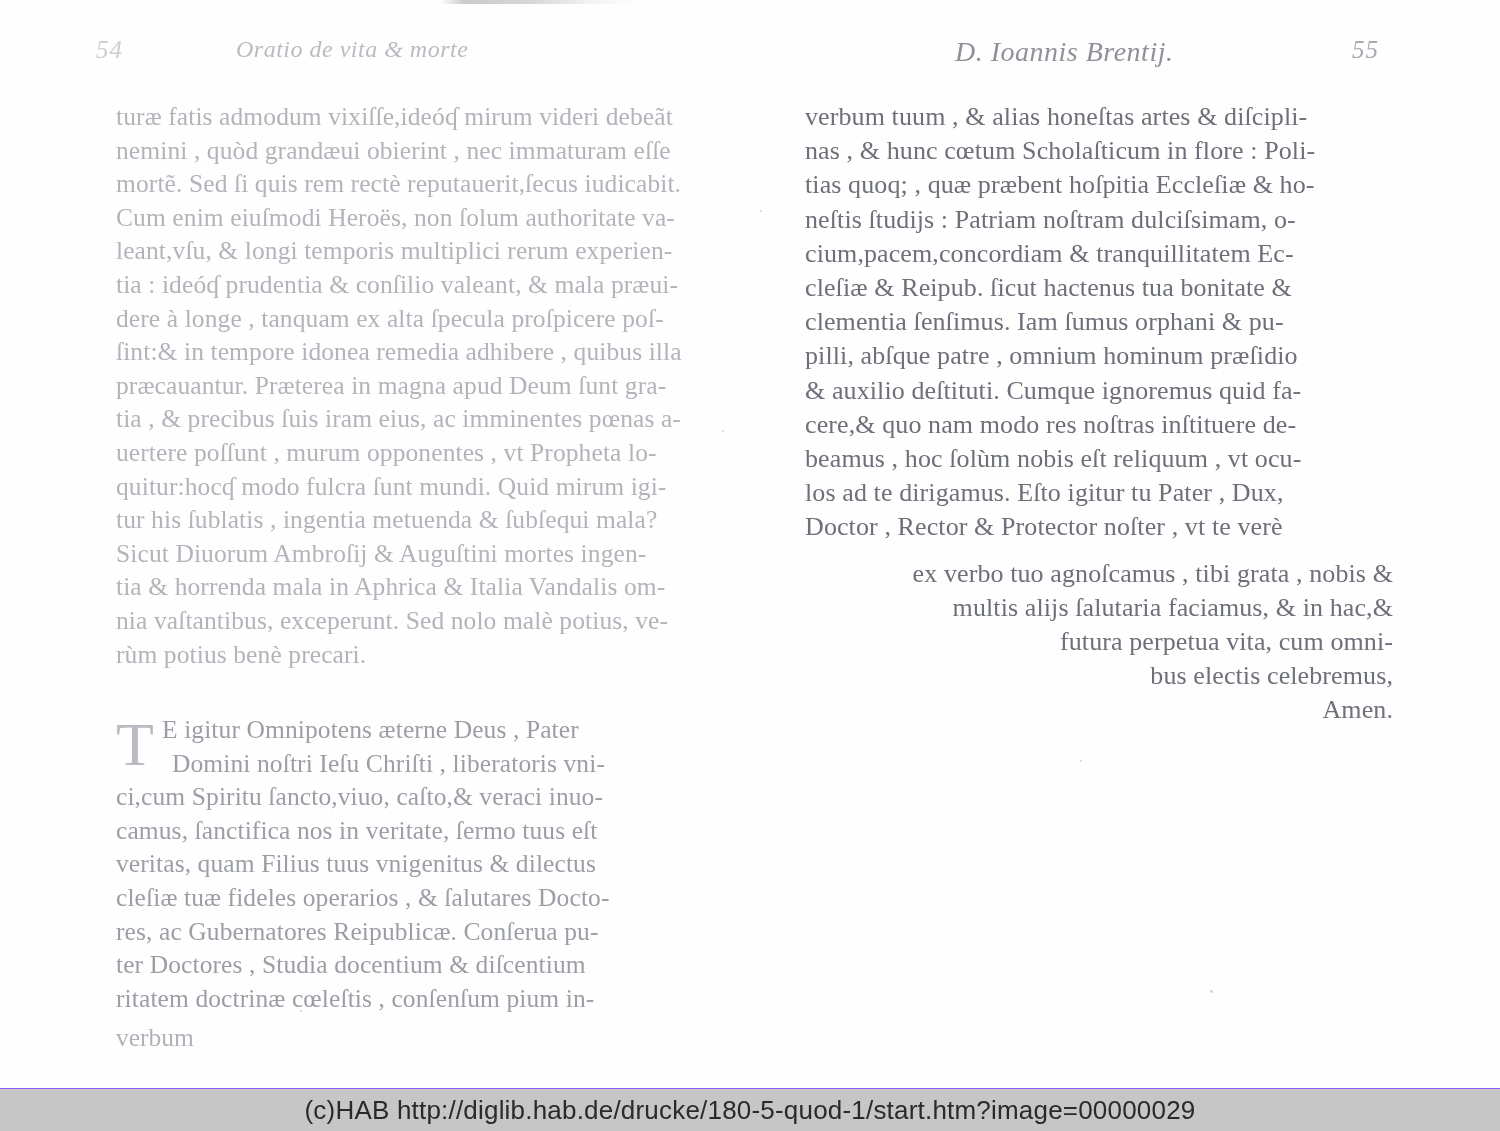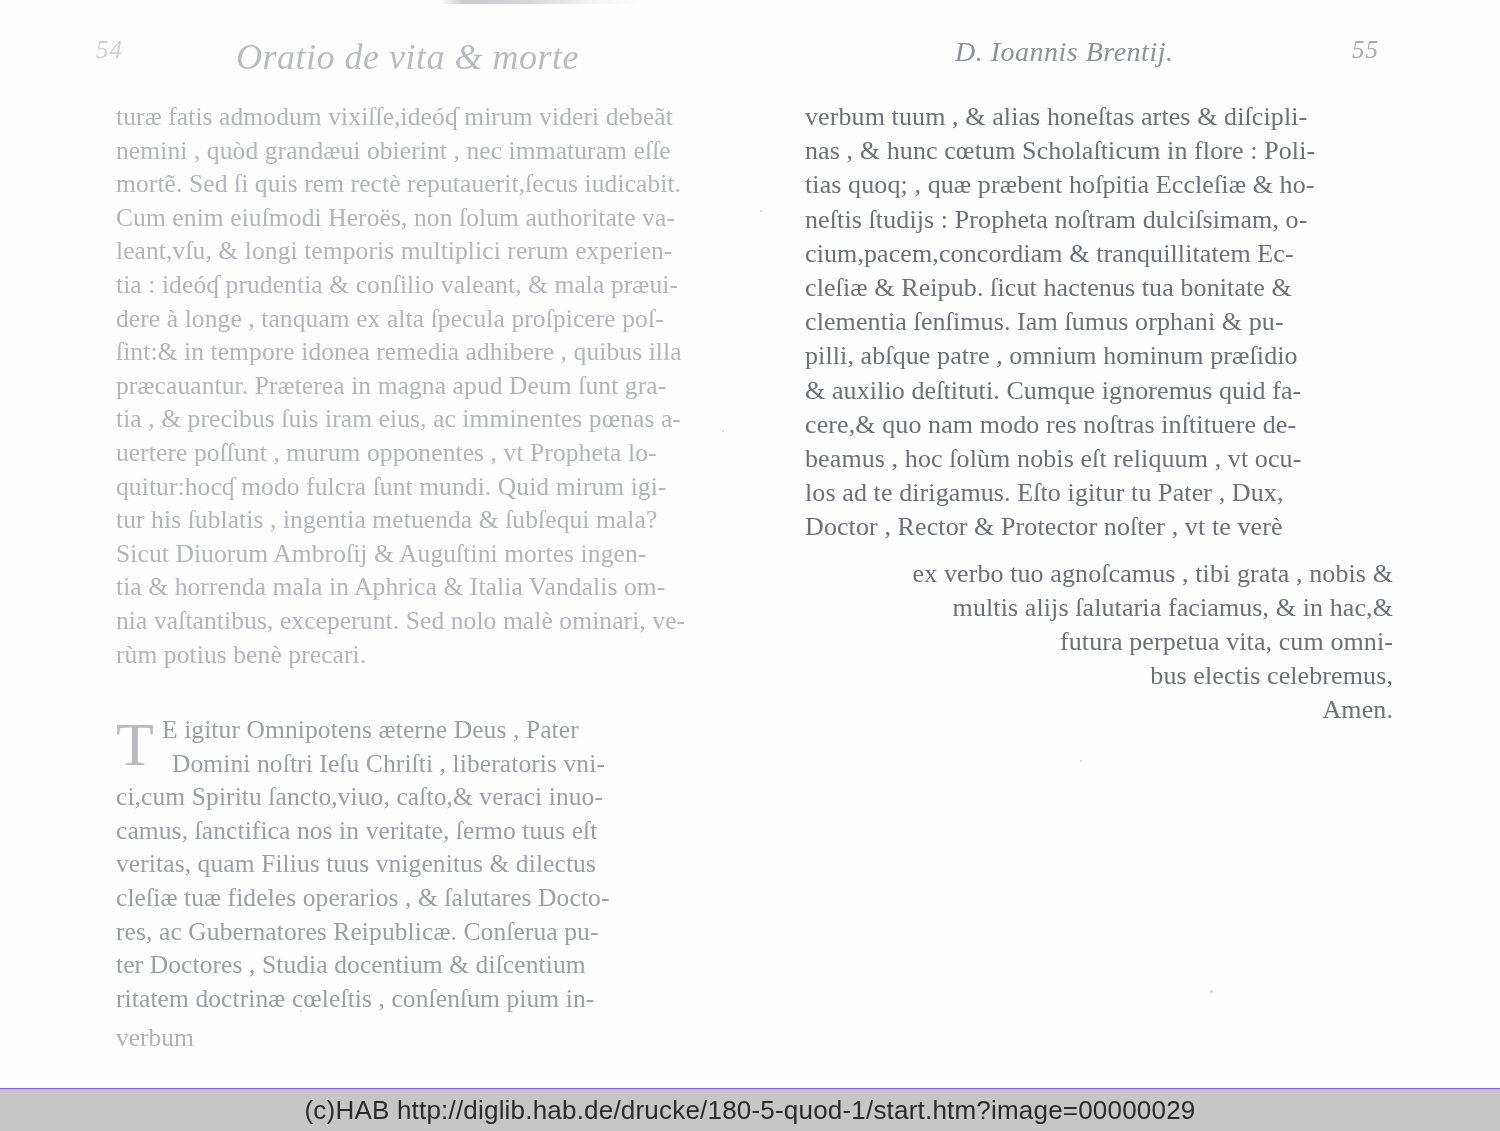--- a/index.html
+++ b/index.html
@@ -57,21 +57,21 @@
     font-family: "Liberation Serif", serif;
     font-size: 25px;
     font-style: italic;
     color: #cdced2;
     letter-spacing: 1px;
   }
   .head-title-left {
     left: 236px;
     width: 430px;
     font-family: "Liberation Serif", serif;
-    font-size: 36px;
+    font-size: 24px;
     font-style: italic;
     color: #b9bbc0;
     letter-spacing: 0.5px;
   }
   .head-title-right {
     left: 955px;
     width: 420px;
     font-family: "Liberation Serif", serif;
     font-size: 28px;
     font-style: italic;
@@ -203,21 +203,21 @@
         <span class="tline">tia : ideóʠ prudentia &amp; conſilio valeant, &amp; mala præui-</span>
         <span class="tline">dere à longe , tanquam ex alta ſpecula proſpicere poſ-</span>
         <span class="tline">ſint:&amp; in tempore idonea remedia adhibere , quibus illa</span>
         <span class="tline">præcauantur. Præterea in magna apud Deum ſunt gra-</span>
         <span class="tline">tia , &amp; precibus ſuis iram eius, ac imminentes pœnas a-</span>
         <span class="tline">uertere poſſunt , murum opponentes , vt Propheta lo-</span>
         <span class="tline">quitur:hocʠ modo fulcra ſunt mundi. Quid mirum igi-</span>
         <span class="tline">tur his ſublatis , ingentia metuenda &amp; ſubſequi mala?</span>
         <span class="tline">Sicut Diuorum Ambroſij &amp; Auguſtini mortes ingen-</span>
         <span class="tline">tia &amp; horrenda mala in Aphrica &amp; Italia Vandalis om-</span>
-        <span class="tline">nia vaſtantibus, exceperunt. Sed nolo malè ominari, ve-</span>
+        <span class="tline">nia vaſtantibus, exceperunt. Sed nolo malè potius, ve-</span>
         <span class="tline">rùm potius benè precari.</span>
       </div>
 
       <div class="para midtone dropcap-para">
         <span class="dropcap">T</span>
         <span class="tline dropcap-line-1">E igitur Omnipotens æterne Deus , Pater</span>
         <span class="tline dropcap-line-2">Domini noſtri Ieſu Chriſti , liberatoris vni-</span>
         <span class="tline">ci,cum Spiritu ſancto,viuo, caſto,&amp; veraci inuo-</span>
         <span class="tline">camus, ſanctifica nos in veritate, ſermo tuus eſt</span>
         <span class="tline">veritas, quam Filius tuus vnigenitus &amp; dilectus</span>
@@ -229,21 +229,21 @@
       </div>
 
     </div>
 
     <div class="column col-right">
 
       <div class="para">
         <span class="tline">verbum tuum , &amp; alias honeſtas artes &amp; diſcipli-</span>
         <span class="tline">nas , &amp; hunc cœtum Scholaſticum in flore : Poli-</span>
         <span class="tline">tias quoq; , quæ præbent hoſpitia Eccleſiæ &amp; ho-</span>
-        <span class="tline">neſtis ſtudijs : Propheta noſtram dulciſsimam, o-</span>
+        <span class="tline">neſtis ſtudijs : Patriam noſtram dulciſsimam, o-</span>
         <span class="tline">cium,pacem,concordiam &amp; tranquillitatem Ec-</span>
         <span class="tline">cleſiæ &amp; Reipub. ſicut hactenus tua bonitate &amp;</span>
         <span class="tline">clementia ſenſimus. Iam ſumus orphani &amp; pu-</span>
         <span class="tline">pilli, abſque patre , omnium hominum præſidio</span>
         <span class="tline">&amp; auxilio deſtituti. Cumque ignoremus quid fa-</span>
         <span class="tline">cere,&amp; quo nam modo res noſtras inſtituere de-</span>
         <span class="tline">beamus , hoc ſolùm nobis eſt reliquum , vt ocu-</span>
         <span class="tline">los ad te dirigamus. Eſto igitur tu Pater , Dux,</span>
         <span class="tline">Doctor , Rector &amp; Protector noſter , vt te verè</span>
       </div>

